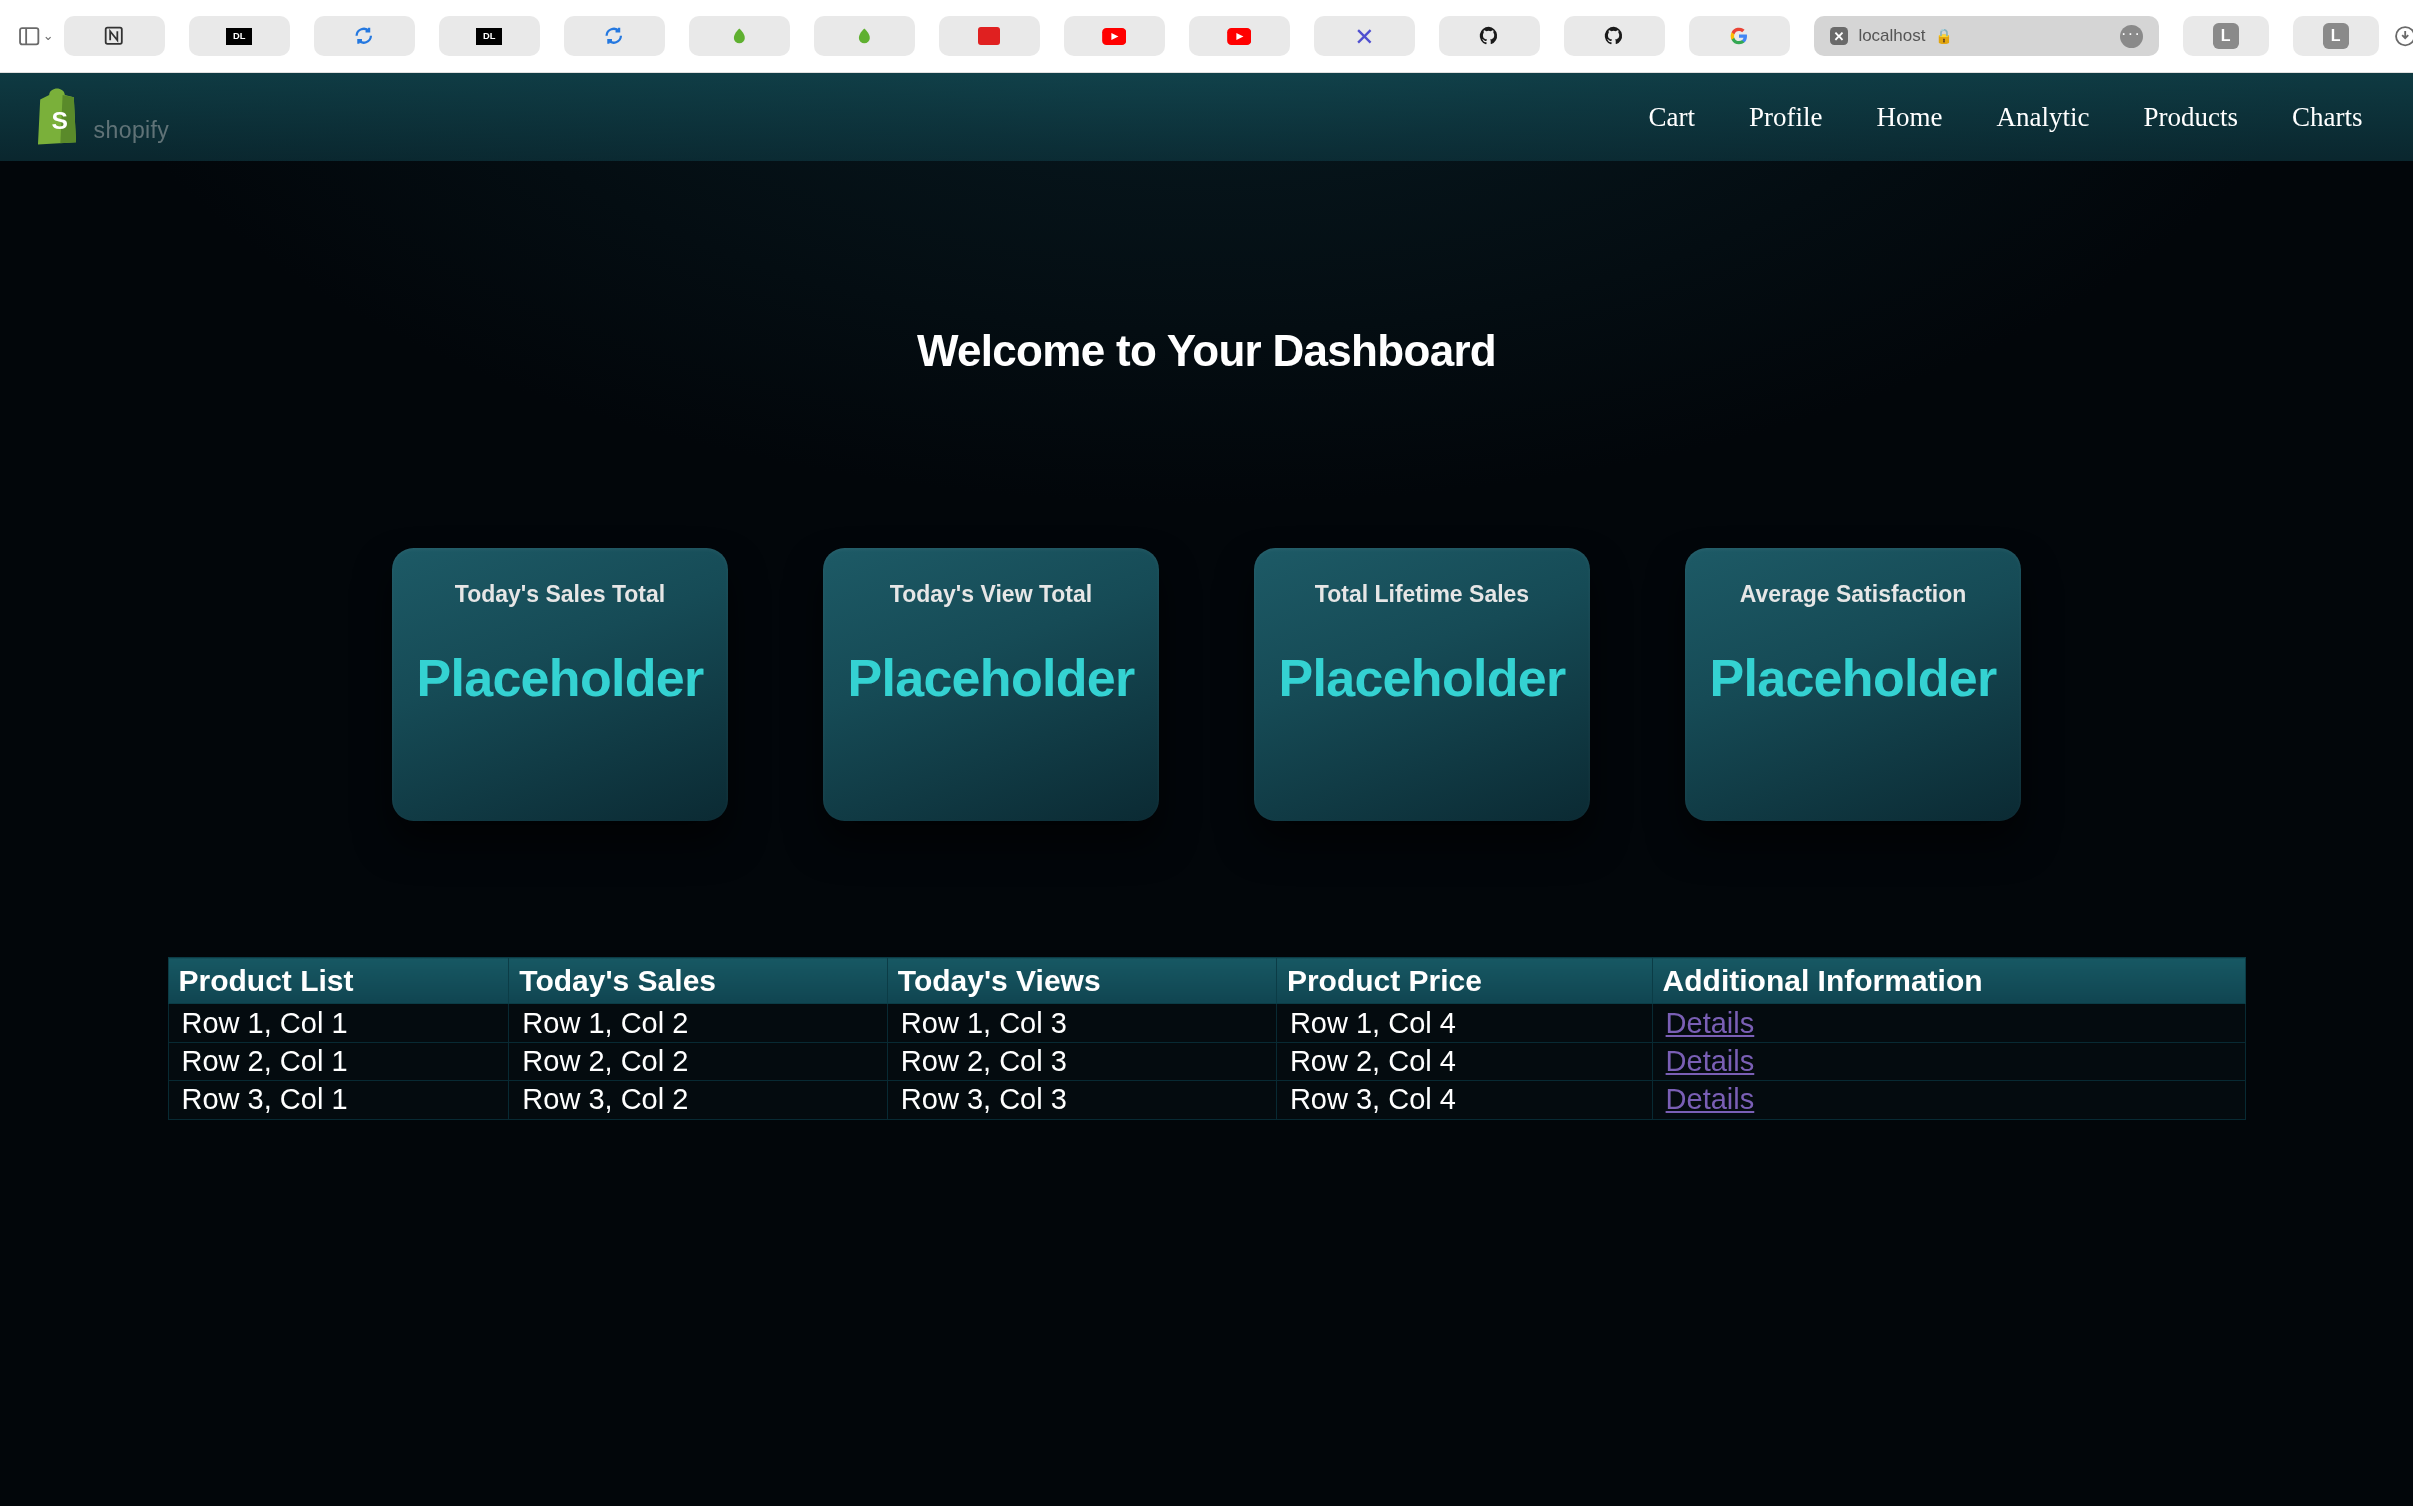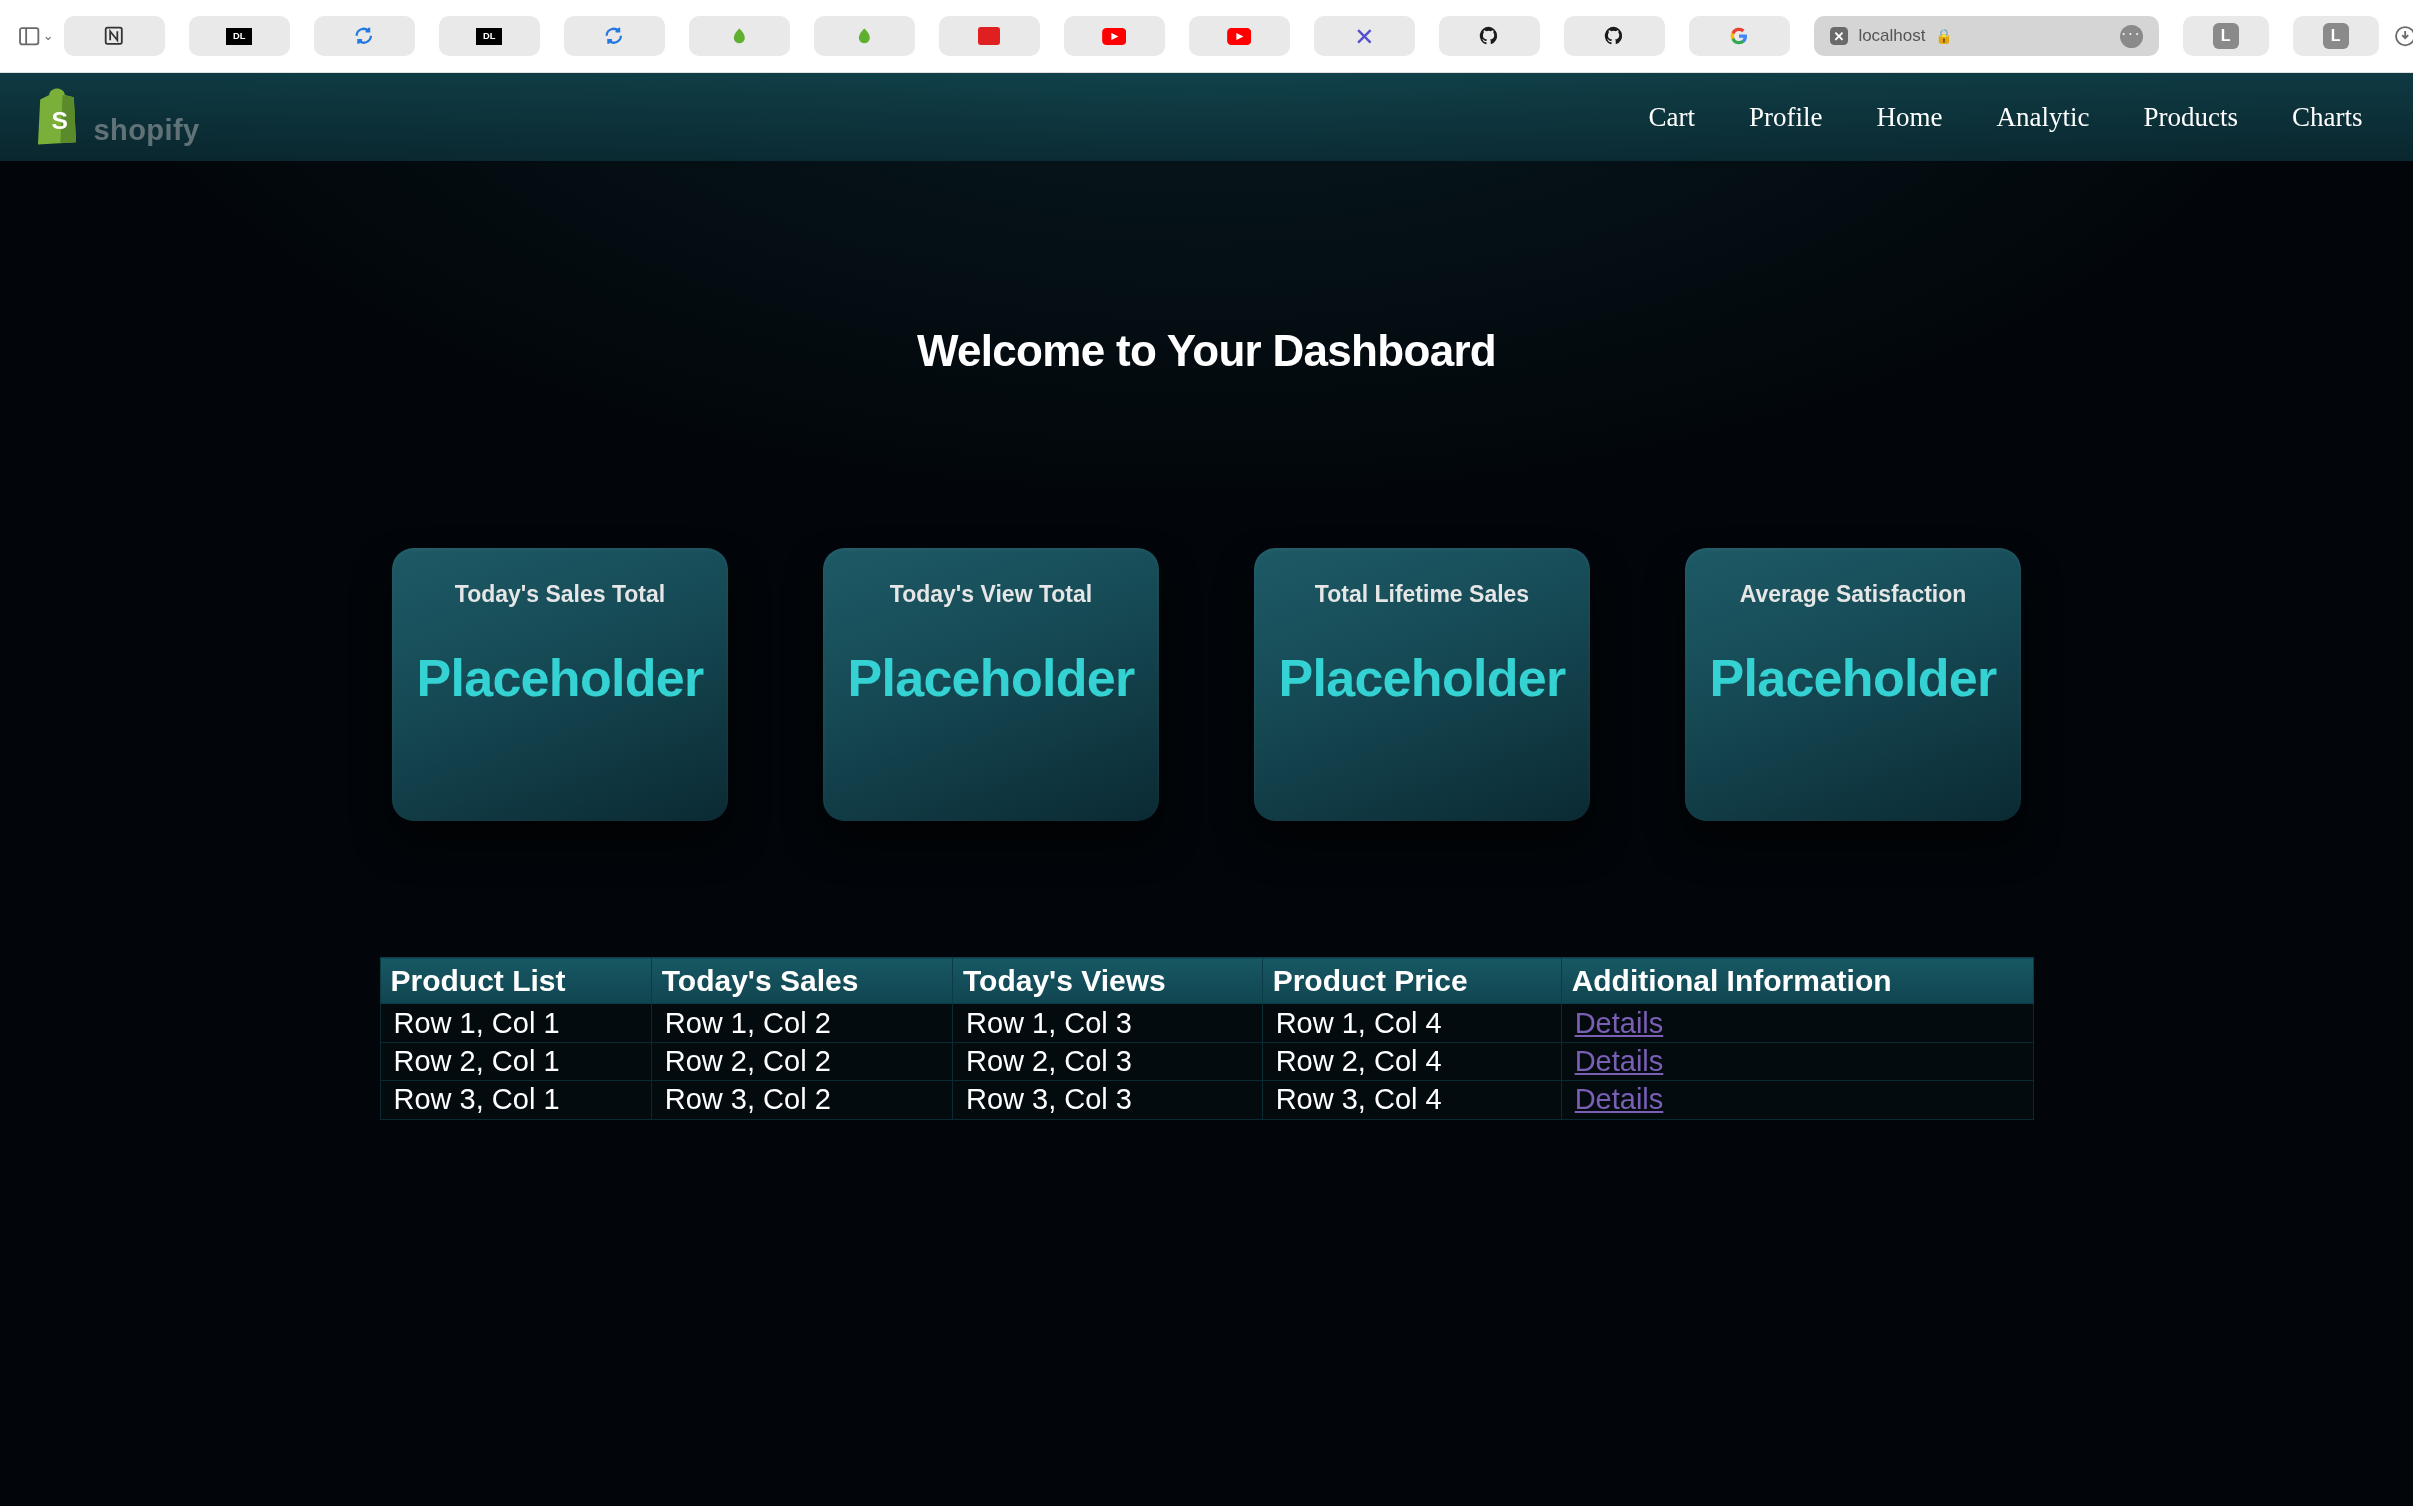--- a/index.html
+++ b/index.html
@@ -138,22 +138,22 @@
       align-items: center;
       gap: 8.6px;
     }
     .shopify-bag {
       width: 56px;
       height: 63px;
       position: relative;
     }
     .shopify-bag svg { width: 100%; height: 100%; }
     .shopify-text {
-      font-size: 29px;
-      font-weight: 700;
+      font-size: 23px;
+      font-weight: 400;
       color: rgba(200,200,200,0.45);
       letter-spacing: 0.4px;
       margin-top: 26px;
     }
     .nav-links {
       margin-left: auto;
       display: flex;
       gap: 54px;
       padding-right: 21.5px;
     }
@@ -202,21 +202,21 @@
     .stat-card .card-value {
       color: #34d2d2;
       font-size: 52px;
       font-weight: 800;
       letter-spacing: -0.7px;
     }
 
     
     .data-table-wrap {
       margin-top: 136px;
-      width: 1654px;
+      width: 2078px;
     }
     .data-table {
       width: 100%;
       border-collapse: collapse;
       border: 1.4px solid #0e4a54;
     }
     .data-table th {
       background: linear-gradient(180deg, #175863 0%, #104551 100%);
       color: #ffffff;
       font-size: 30px;

